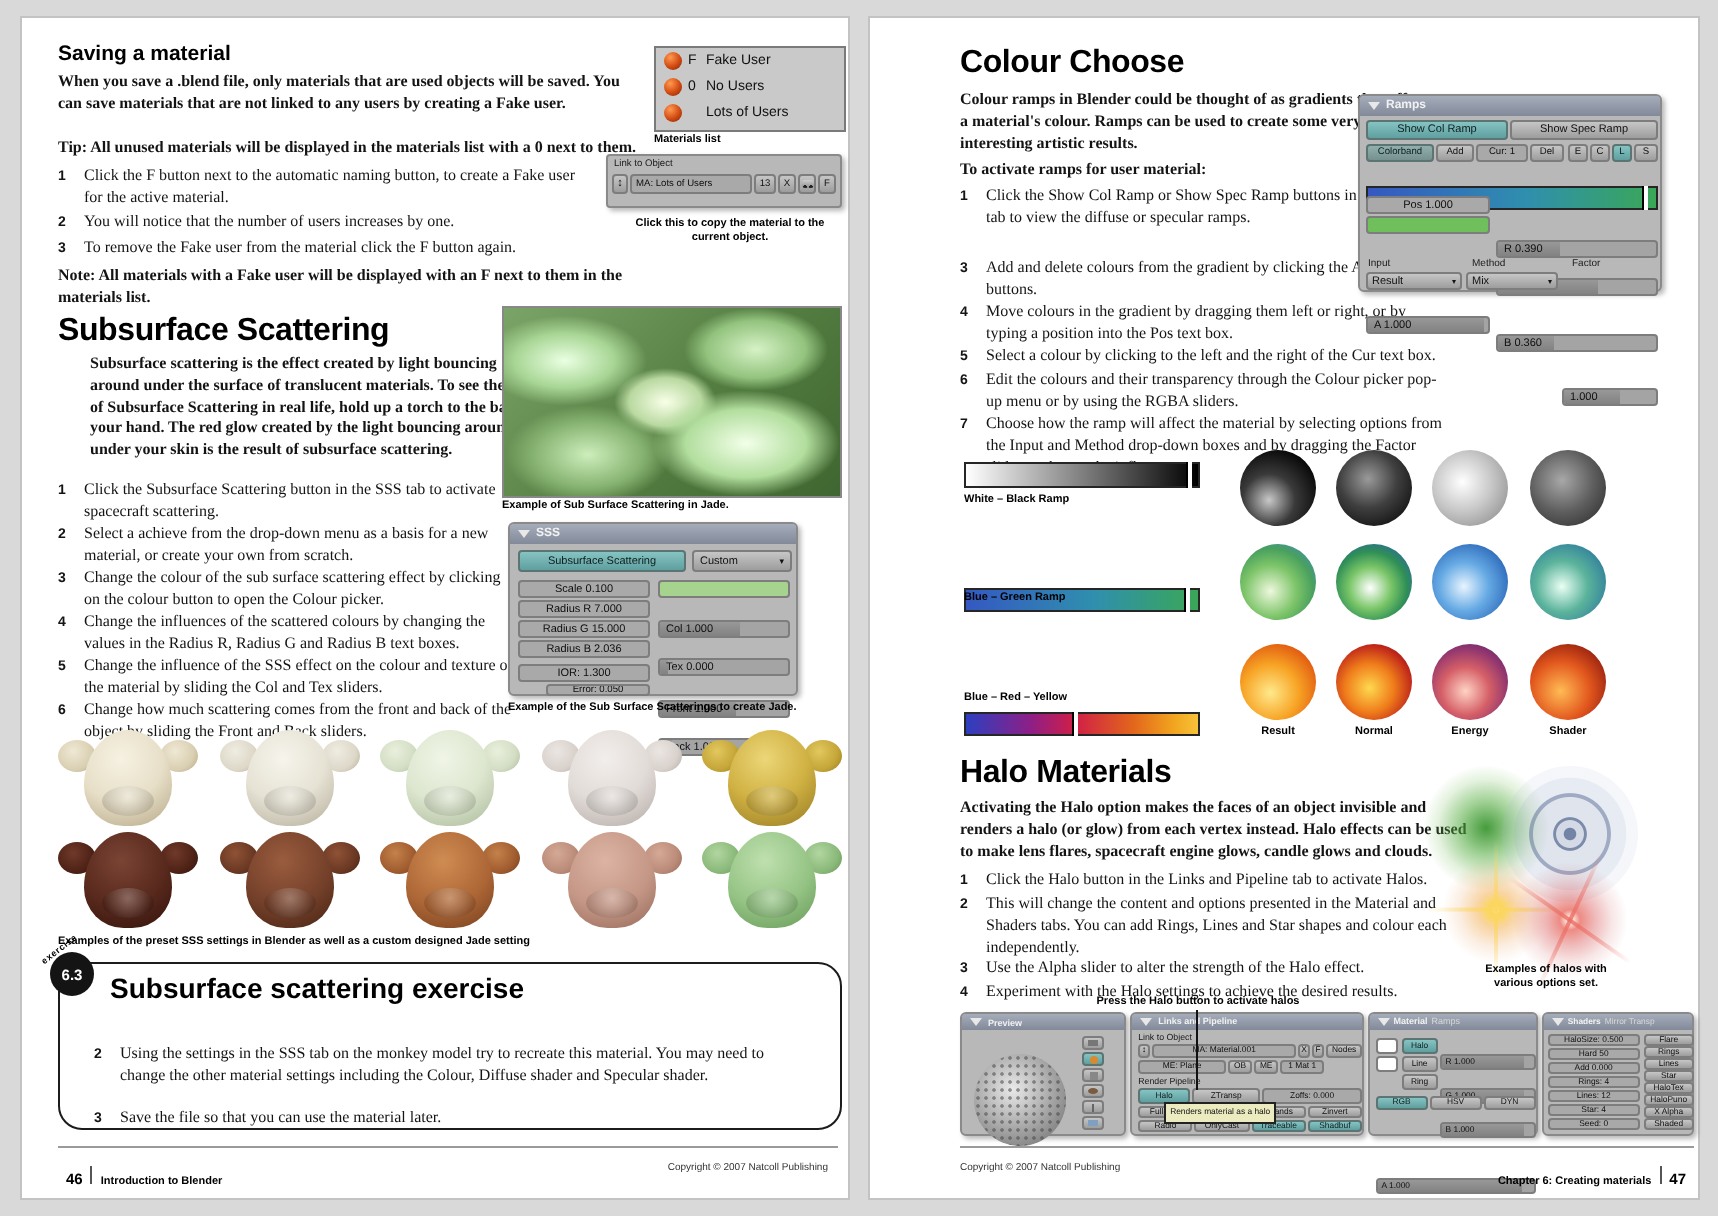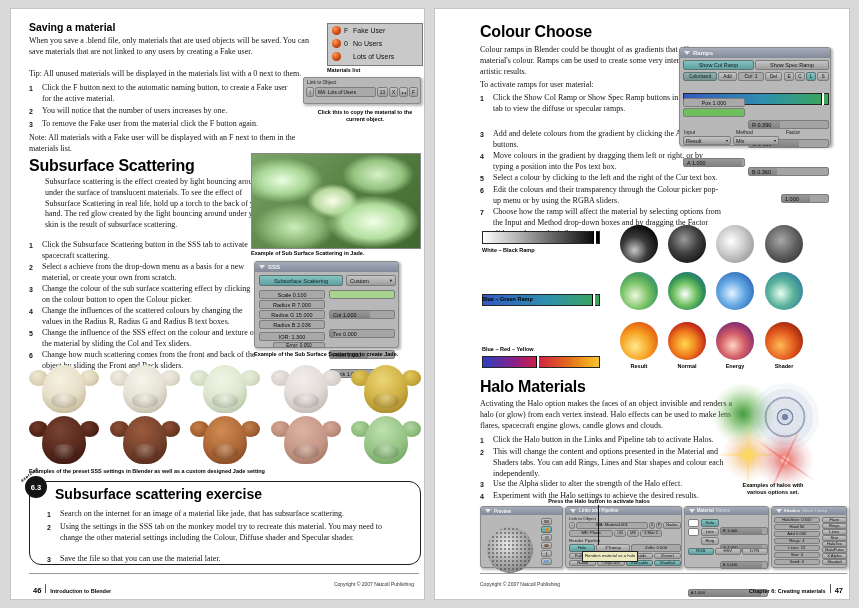--- a/index.html
+++ b/index.html
@@ -1,21 +1,21 @@
 <!DOCTYPE html>
 <html><head>
 <meta charset="utf-8">
 <style>
   html,body{margin:0;padding:0;background:#e2e2e2;}
   .spread{position:relative;width:859px;height:608px;background:#d9d9d9;font-family:"Liberation Sans",sans-serif;overflow:hidden;}
   .page{position:absolute;top:8px;height:592px;background:#ffffff;border:1px solid #c3c3c3;box-sizing:border-box;}
   .page.left{left:10px;width:415px;}
   .page.right{left:434px;width:416px;}
   .abs{position:absolute;}
-  .b{font-family:"Liberation Serif",serif;font-size:8px;line-height:1.35;color:#141414;}
+  .b{font-family:"Liberation Serif",serif;font-size:8px;line-height:1.35;color:#141414;font-weight:bold;}
   .h1{font-family:"Liberation Sans",sans-serif;font-size:16px;font-weight:bold;color:#000;letter-spacing:-.2px;}
   .h2{font-family:"Liberation Sans",sans-serif;font-size:10.5px;font-weight:bold;color:#000;}
   .cap{font-family:"Liberation Sans",sans-serif;font-size:5.5px;font-weight:bold;color:#000;line-height:1.3;}
   .step{display:flex;font-family:"Liberation Serif",serif;font-size:8px;line-height:1.35;color:#141414;}
   .step .n{font-family:"Liberation Sans",sans-serif;font-weight:bold;font-size:7px;width:13px;flex:none;padding-top:1px;}
   .step .t{flex:1;}
   
   .bp{background:#b8b8b8;border:1px solid #8a8a8a;border-radius:3px;box-shadow:1.5px 1.5px 2.5px rgba(0,0,0,.28);box-sizing:border-box;}
   .bph{height:10px;background:linear-gradient(#a5acba,#828a9a);border-radius:2px 2px 0 0;color:#f2f2f2;font-size:6px;font-weight:bold;display:flex;align-items:center;gap:3px;padding:0 4px;}
   .tri{width:0;height:0;border-left:3px solid transparent;border-right:3px solid transparent;border-top:4px solid #e8e8e8;flex:none;}
@@ -274,24 +274,20 @@
           <span class="e r"></span>
           <span class="h"></span>
         </div>
     </div>
     <div class="abs cap" style="left:18px;top:459px;width:390px">Examples of the preset SSS settings in Blender as well as a custom designed Jade setting</div>
 
     <div class="abs exbox" style="left:18px;top:472px;width:392px;height:84px"></div>
     <div class="abs exword" style="left:8px;top:463px">exercise</div>
     <div class="abs exbadge" style="left:14px;top:467px">6.3</div>
     <div class="abs exh" style="left:44px;top:477px">Subsurface scattering exercise</div>
-    <div class="abs step" style="left:36px;top:500px;width:350px">
-        <span class="n">1</span>
-        <span class="t">Search on the internet for an image of a material like jade, that has subsurface scattering.</span>
-      </div>
     <div class="abs step" style="left:36px;top:513px;width:350px">
         <span class="n">2</span>
         <span class="t">Using the settings in the SSS tab on the monkey model try to recreate this material. You may need to change the other material settings including the Colour, Diffuse shader and Specular shader.</span>
       </div>
     <div class="abs step" style="left:36px;top:545px;width:350px">
         <span class="n">3</span>
         <span class="t">Save the file so that you can use the material later.</span>
       </div>
 
     <div class="abs frule" style="left:18px;top:564px;width:390px"></div>

